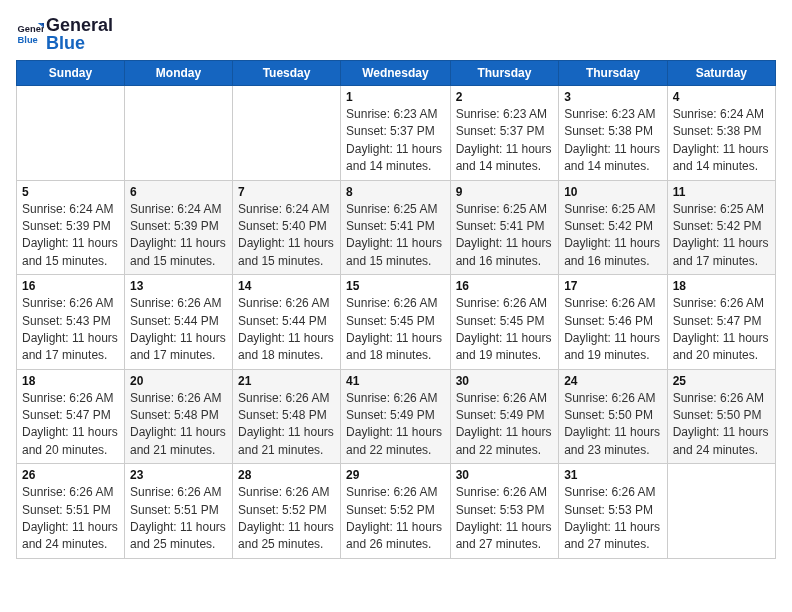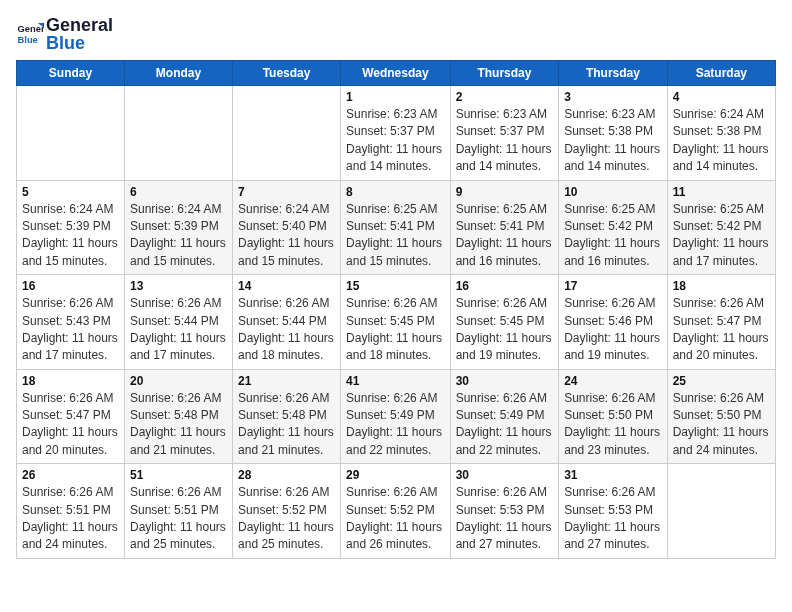--- a/index.html
+++ b/index.html
@@ -246,21 +246,21 @@
             <span class="day-num">25</span>
             <div class="day-info">Sunrise: 6:26 AM<br>Sunset: 5:50 PM<br>Daylight: 11 hours and 24 minutes.</div>
           </td>
         </tr>
         <tr>
           <td>
             <span class="day-num">26</span>
             <div class="day-info">Sunrise: 6:26 AM<br>Sunset: 5:51 PM<br>Daylight: 11 hours and 24 minutes.</div>
           </td>
           <td>
-            <span class="day-num">51</span>
+            <span class="day-num">23</span>
             <div class="day-info">Sunrise: 6:26 AM<br>Sunset: 5:51 PM<br>Daylight: 11 hours and 25 minutes.</div>
           </td>
           <td>
             <span class="day-num">28</span>
             <div class="day-info">Sunrise: 6:26 AM<br>Sunset: 5:52 PM<br>Daylight: 11 hours and 25 minutes.</div>
           </td>
           <td>
             <span class="day-num">29</span>
             <div class="day-info">Sunrise: 6:26 AM<br>Sunset: 5:52 PM<br>Daylight: 11 hours and 26 minutes.</div>
           </td>

